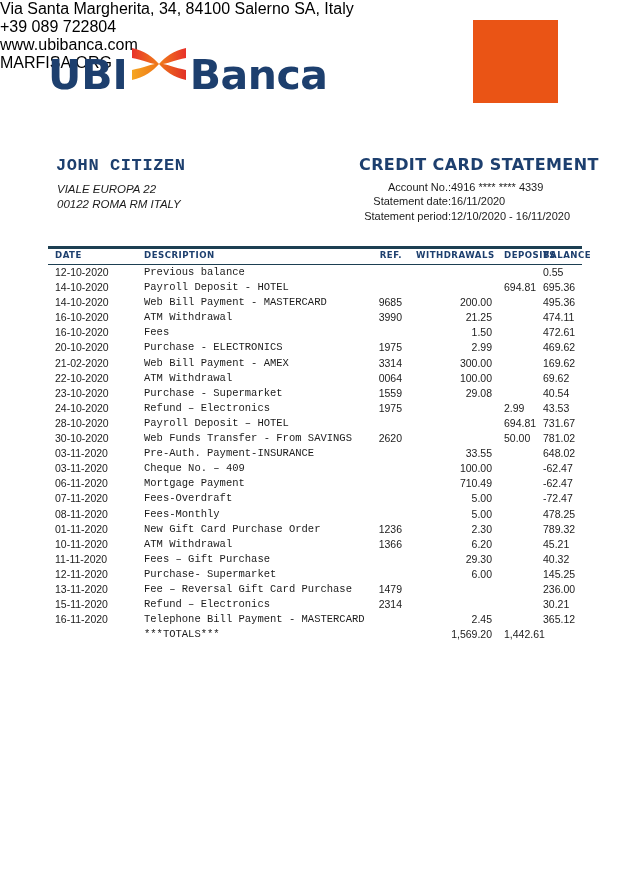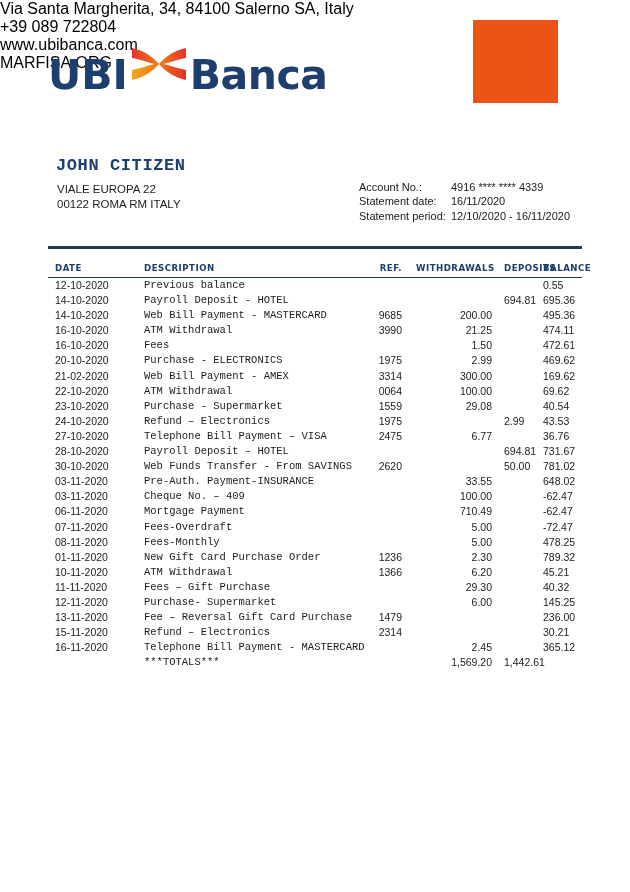--- a/index.html
+++ b/index.html
@@ -68,20 +68,21 @@
     white-space: nowrap;
   }
   #customer-address {
     position: absolute;
     left: 57px;
     top: 182px;
     font-size: 11.5px;
     line-height: 14.5px;
     color: #1b1b1b;
     white-space: nowrap;
+    font-style: italic;
   }
 
   #statement-title {
     position: absolute;
     left: 359px;
     top: 155px;
     font-family: "DejaVu Sans", sans-serif;
     font-weight: bold;
     font-size: 16px;
     letter-spacing: 0.4px;
@@ -93,21 +94,21 @@
     left: 359px;
     top: 180px;
     font-size: 11px;
     line-height: 14.3px;
     color: #1b1b1b;
   }
   #statement-meta .meta-row {
     display: flex;
     white-space: nowrap;
   }
-  #statement-meta .meta-label { width: 92px; flex: 0 0 92px; }
+  #statement-meta .meta-label { width: 92px; flex: 0 0 92px; text-align: right; }
   #statement-meta .meta-value { }
 
   
   #table-wrap {
     position: absolute;
     left: 48px;
     top: 246px;
     width: 534px;
   }
   #rule-top {
@@ -120,21 +121,21 @@
     table-layout: fixed;
     font-size: 10.5px;
     color: #1b1b1b;
   }
   table.stmt th {
     font-family: "DejaVu Sans", sans-serif;
     font-weight: bold;
     font-size: 8.6px;
     letter-spacing: 0.5px;
     color: #1d3f6e;
-    padding: 14px 0 4px 0;
+    padding: 1px 0 4px 0;
     border-bottom: 1.5px solid #1d3f52;
     white-space: nowrap;
   }
   table.stmt td {
     padding: 1px 0 1px 0;
     line-height: 13.1px;
     white-space: nowrap;
     vertical-align: top;
   }
 
@@ -236,20 +237,21 @@
   </div>
 
   <div id="orange-block"></div>
 
   <div id="customer-name">JOHN CITIZEN</div>
   <div id="customer-address">
     <div>VIALE EUROPA 22</div>
     <div>00122 ROMA RM ITALY</div>
   </div>
 
+  <div id="statement-title">CREDIT CARD STATEMENT</div>
   <div id="statement-meta">
     <div class="meta-row">
       <span class="meta-label">Account No.:</span>
       <span class="meta-value">4916 **** **** 4339</span>
     </div>
     <div class="meta-row">
       <span class="meta-label">Statement date:</span>
       <span class="meta-value">16/11/2020</span>
     </div>
     <div class="meta-row">
@@ -346,28 +348,20 @@
           </tr>
           <tr>
             <td class="col-date">24-10-2020</td>
             <td class="col-desc">Refund – Electronics</td>
             <td class="col-ref">1975</td>
             <td class="col-wd"></td>
             <td class="col-dep">2.99</td>
             <td class="col-bal">43.53</td>
           </tr>
           <tr>
-            <td class="col-date">27-10-2020</td>
-            <td class="col-desc">Telephone Bill Payment – VISA</td>
-            <td class="col-ref">2475</td>
-            <td class="col-wd">6.77</td>
-            <td class="col-dep"></td>
-            <td class="col-bal">36.76</td>
-          </tr>
-          <tr>
             <td class="col-date">28-10-2020</td>
             <td class="col-desc">Payroll Deposit – HOTEL</td>
             <td class="col-ref"></td>
             <td class="col-wd"></td>
             <td class="col-dep">694.81</td>
             <td class="col-bal">731.67</td>
           </tr>
           <tr>
             <td class="col-date">30-10-2020</td>
             <td class="col-desc">Web Funds Transfer - From SAVINGS</td>

